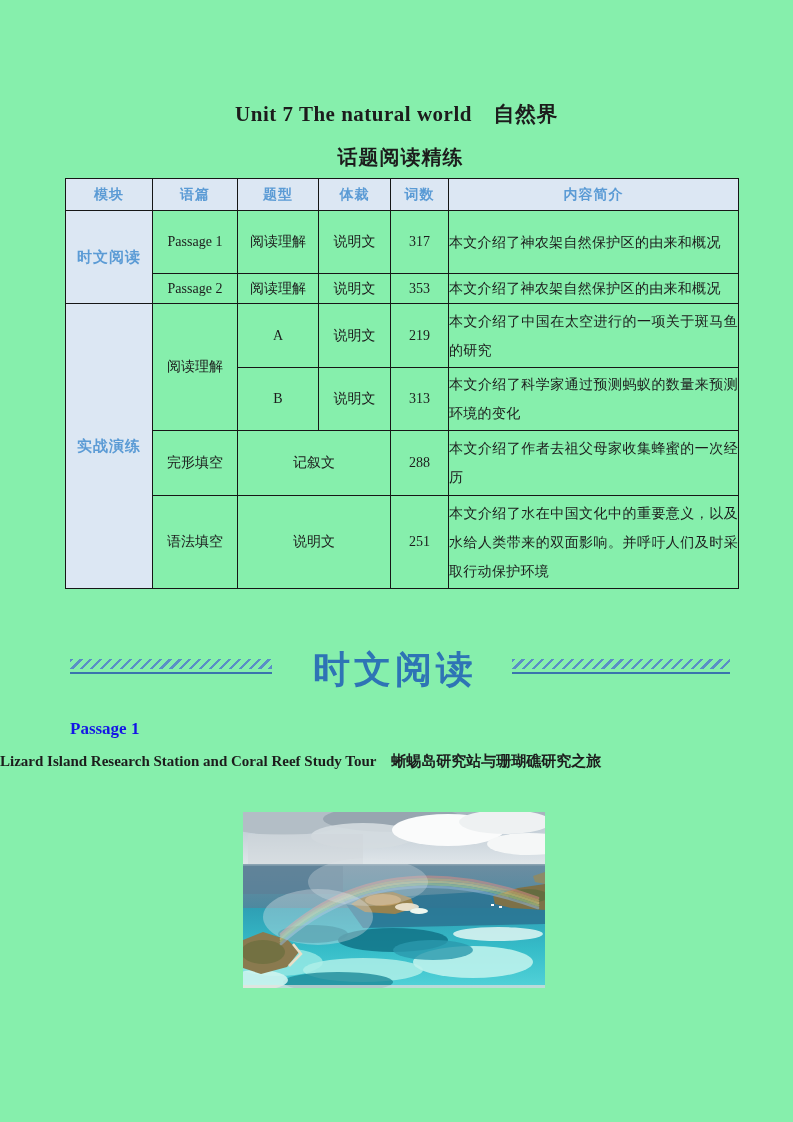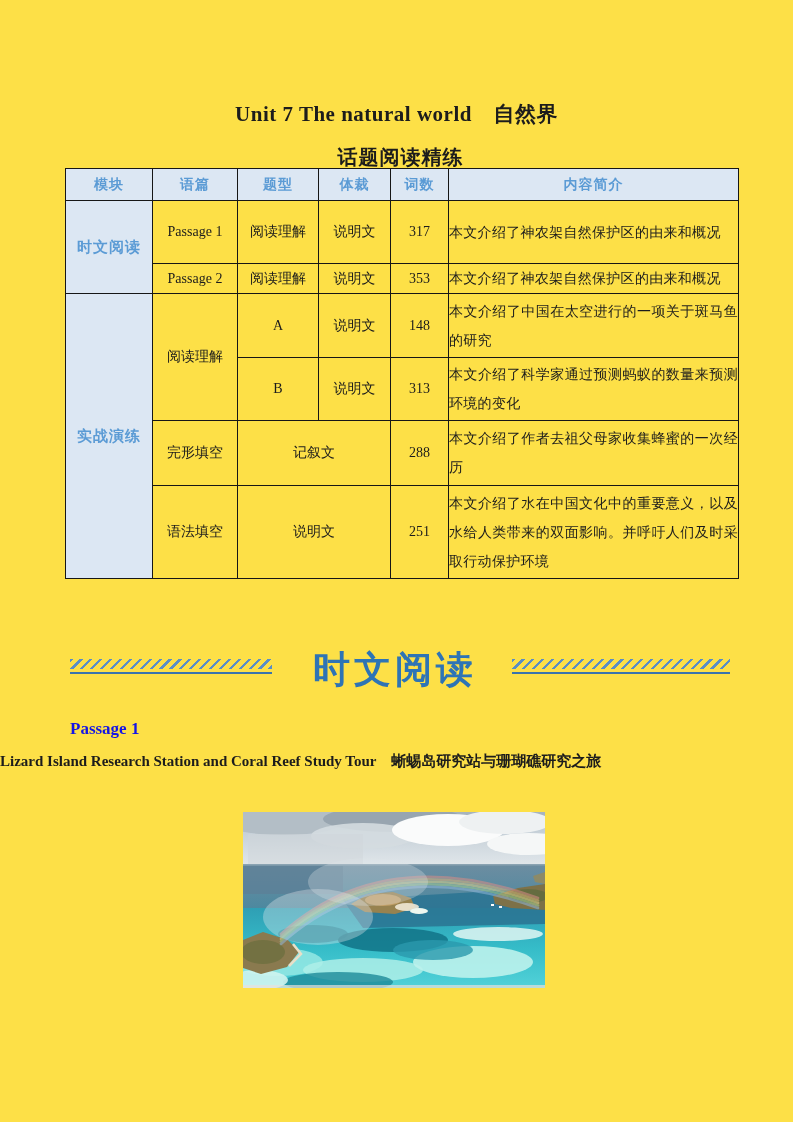--- a/index.html
+++ b/index.html
@@ -1,41 +1,41 @@
 <!DOCTYPE html>
 <html><head>
 <meta charset="utf-8">
 <style>
   * { box-sizing: border-box; }
   html, body { margin: 0; padding: 0; background: #ffffff; }
   .page {
     position: relative;
     width: 793px;
     height: 1122px;
-    background: #fde047;
+    background: #86efac;
     font-family: "Liberation Serif", "DejaVu Serif", serif;
     color: #1c1c1c;
     overflow: hidden;
   }
 
   
   .doc-title {
     position: absolute; top: 100px; left: 0; width: 100%;
     text-align: center; font-size: 21px; font-weight: bold; margin: 0;
     letter-spacing: 0.5px;
   }
   .doc-subtitle {
     position: absolute; top: 144px; left: 0; width: 100%;
     text-align: center; font-size: 20px; font-weight: bold; margin: 0;
     letter-spacing: 1px;
     padding-left: 8px;
   }
 
   
-  .table-wrap { position: absolute; left: 65px; top: 168px; }
+  .table-wrap { position: absolute; left: 65px; top: 178px; }
   table.overview {
     border-collapse: collapse; table-layout: fixed; width: 673px;
     font-size: 14px;
   }
   table.overview th, table.overview td {
     border: 1px solid #161616; vertical-align: middle; padding: 0;
     overflow: hidden;
   }
   table.overview th {
     background: #dce7f3; color: #5b9bd5; font-weight: bold;
@@ -129,21 +129,21 @@
           <td class="c">阅读理解</td>
           <td class="c">说明文</td>
           <td class="c">353</td>
           <td class="desc">本文介绍了神农架自然保护区的由来和概况</td>
         </tr>
         <tr style="height:64px">
           <td class="module" rowspan="4">实战演练</td>
           <td class="c" rowspan="2">阅读理解</td>
           <td class="c">A</td>
           <td class="c">说明文</td>
-          <td class="c">148</td>
+          <td class="c">219</td>
           <td class="desc">本文介绍了中国在太空进行的一项关于斑马鱼的研究</td>
         </tr>
         <tr style="height:63px">
           <td class="c">B</td>
           <td class="c">说明文</td>
           <td class="c">313</td>
           <td class="desc">本文介绍了科学家通过预测蚂蚁的数量来预测环境的变化</td>
         </tr>
         <tr style="height:65px">
           <td class="c">完形填空</td>

